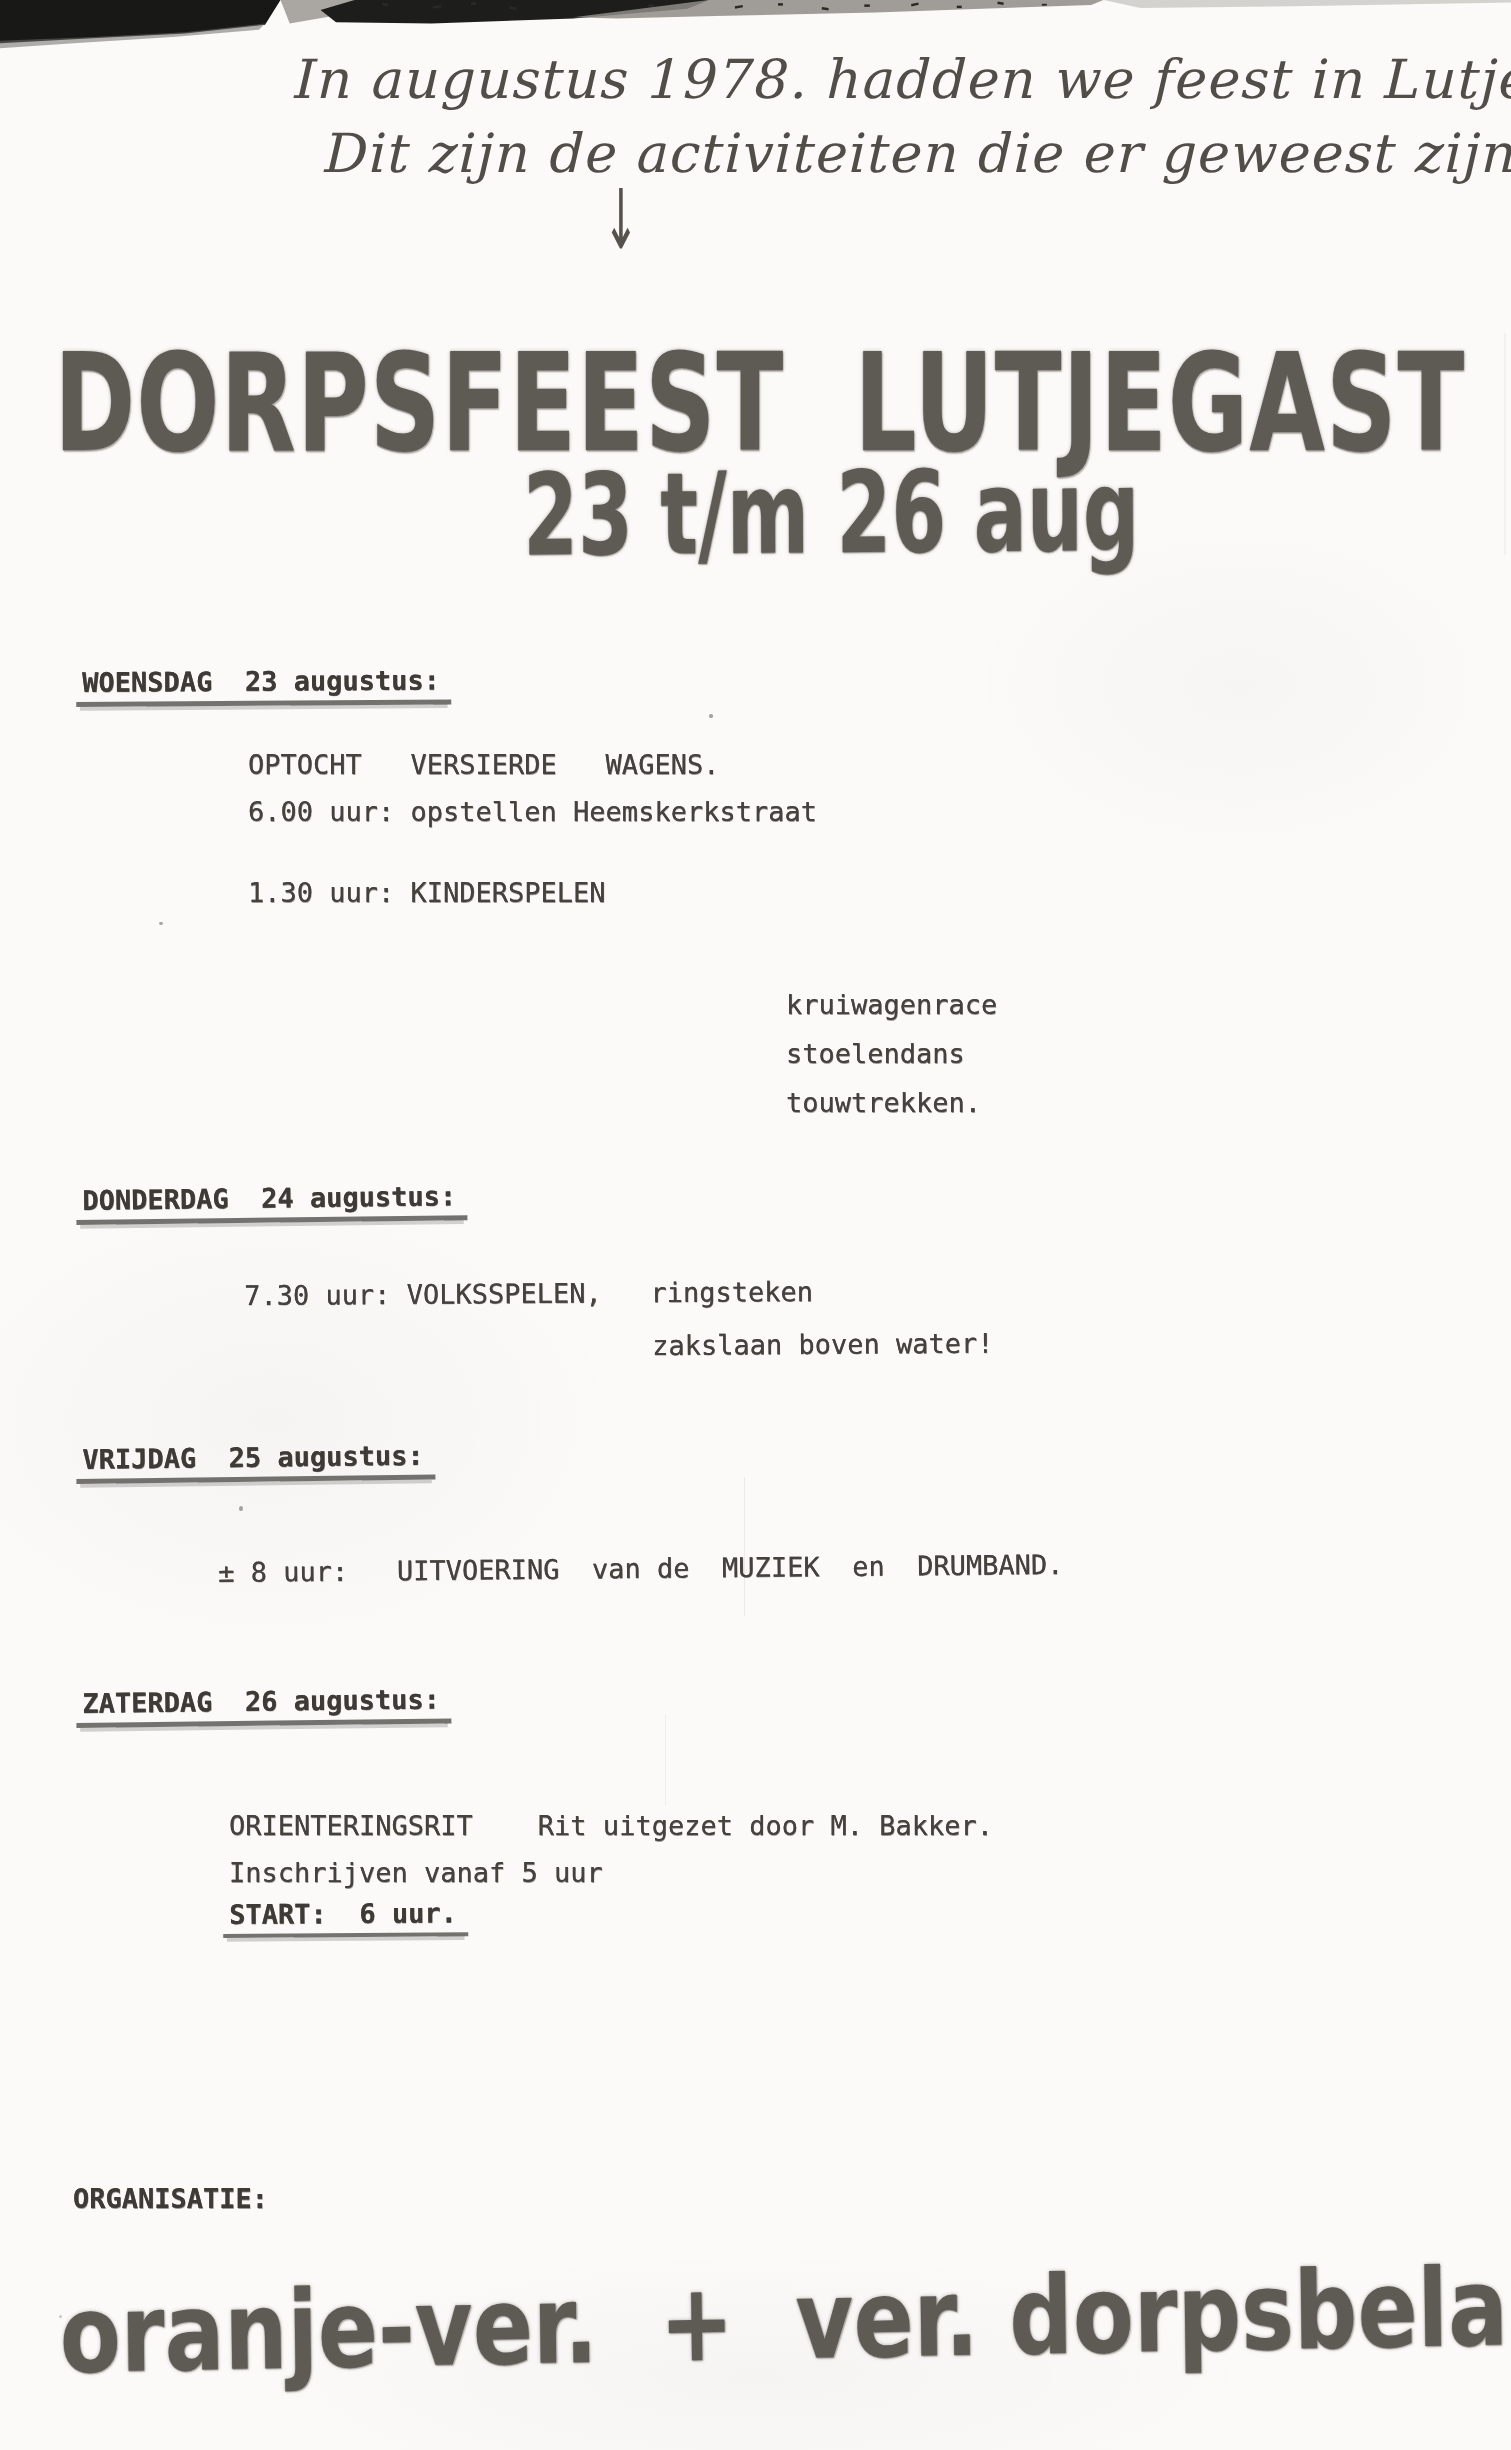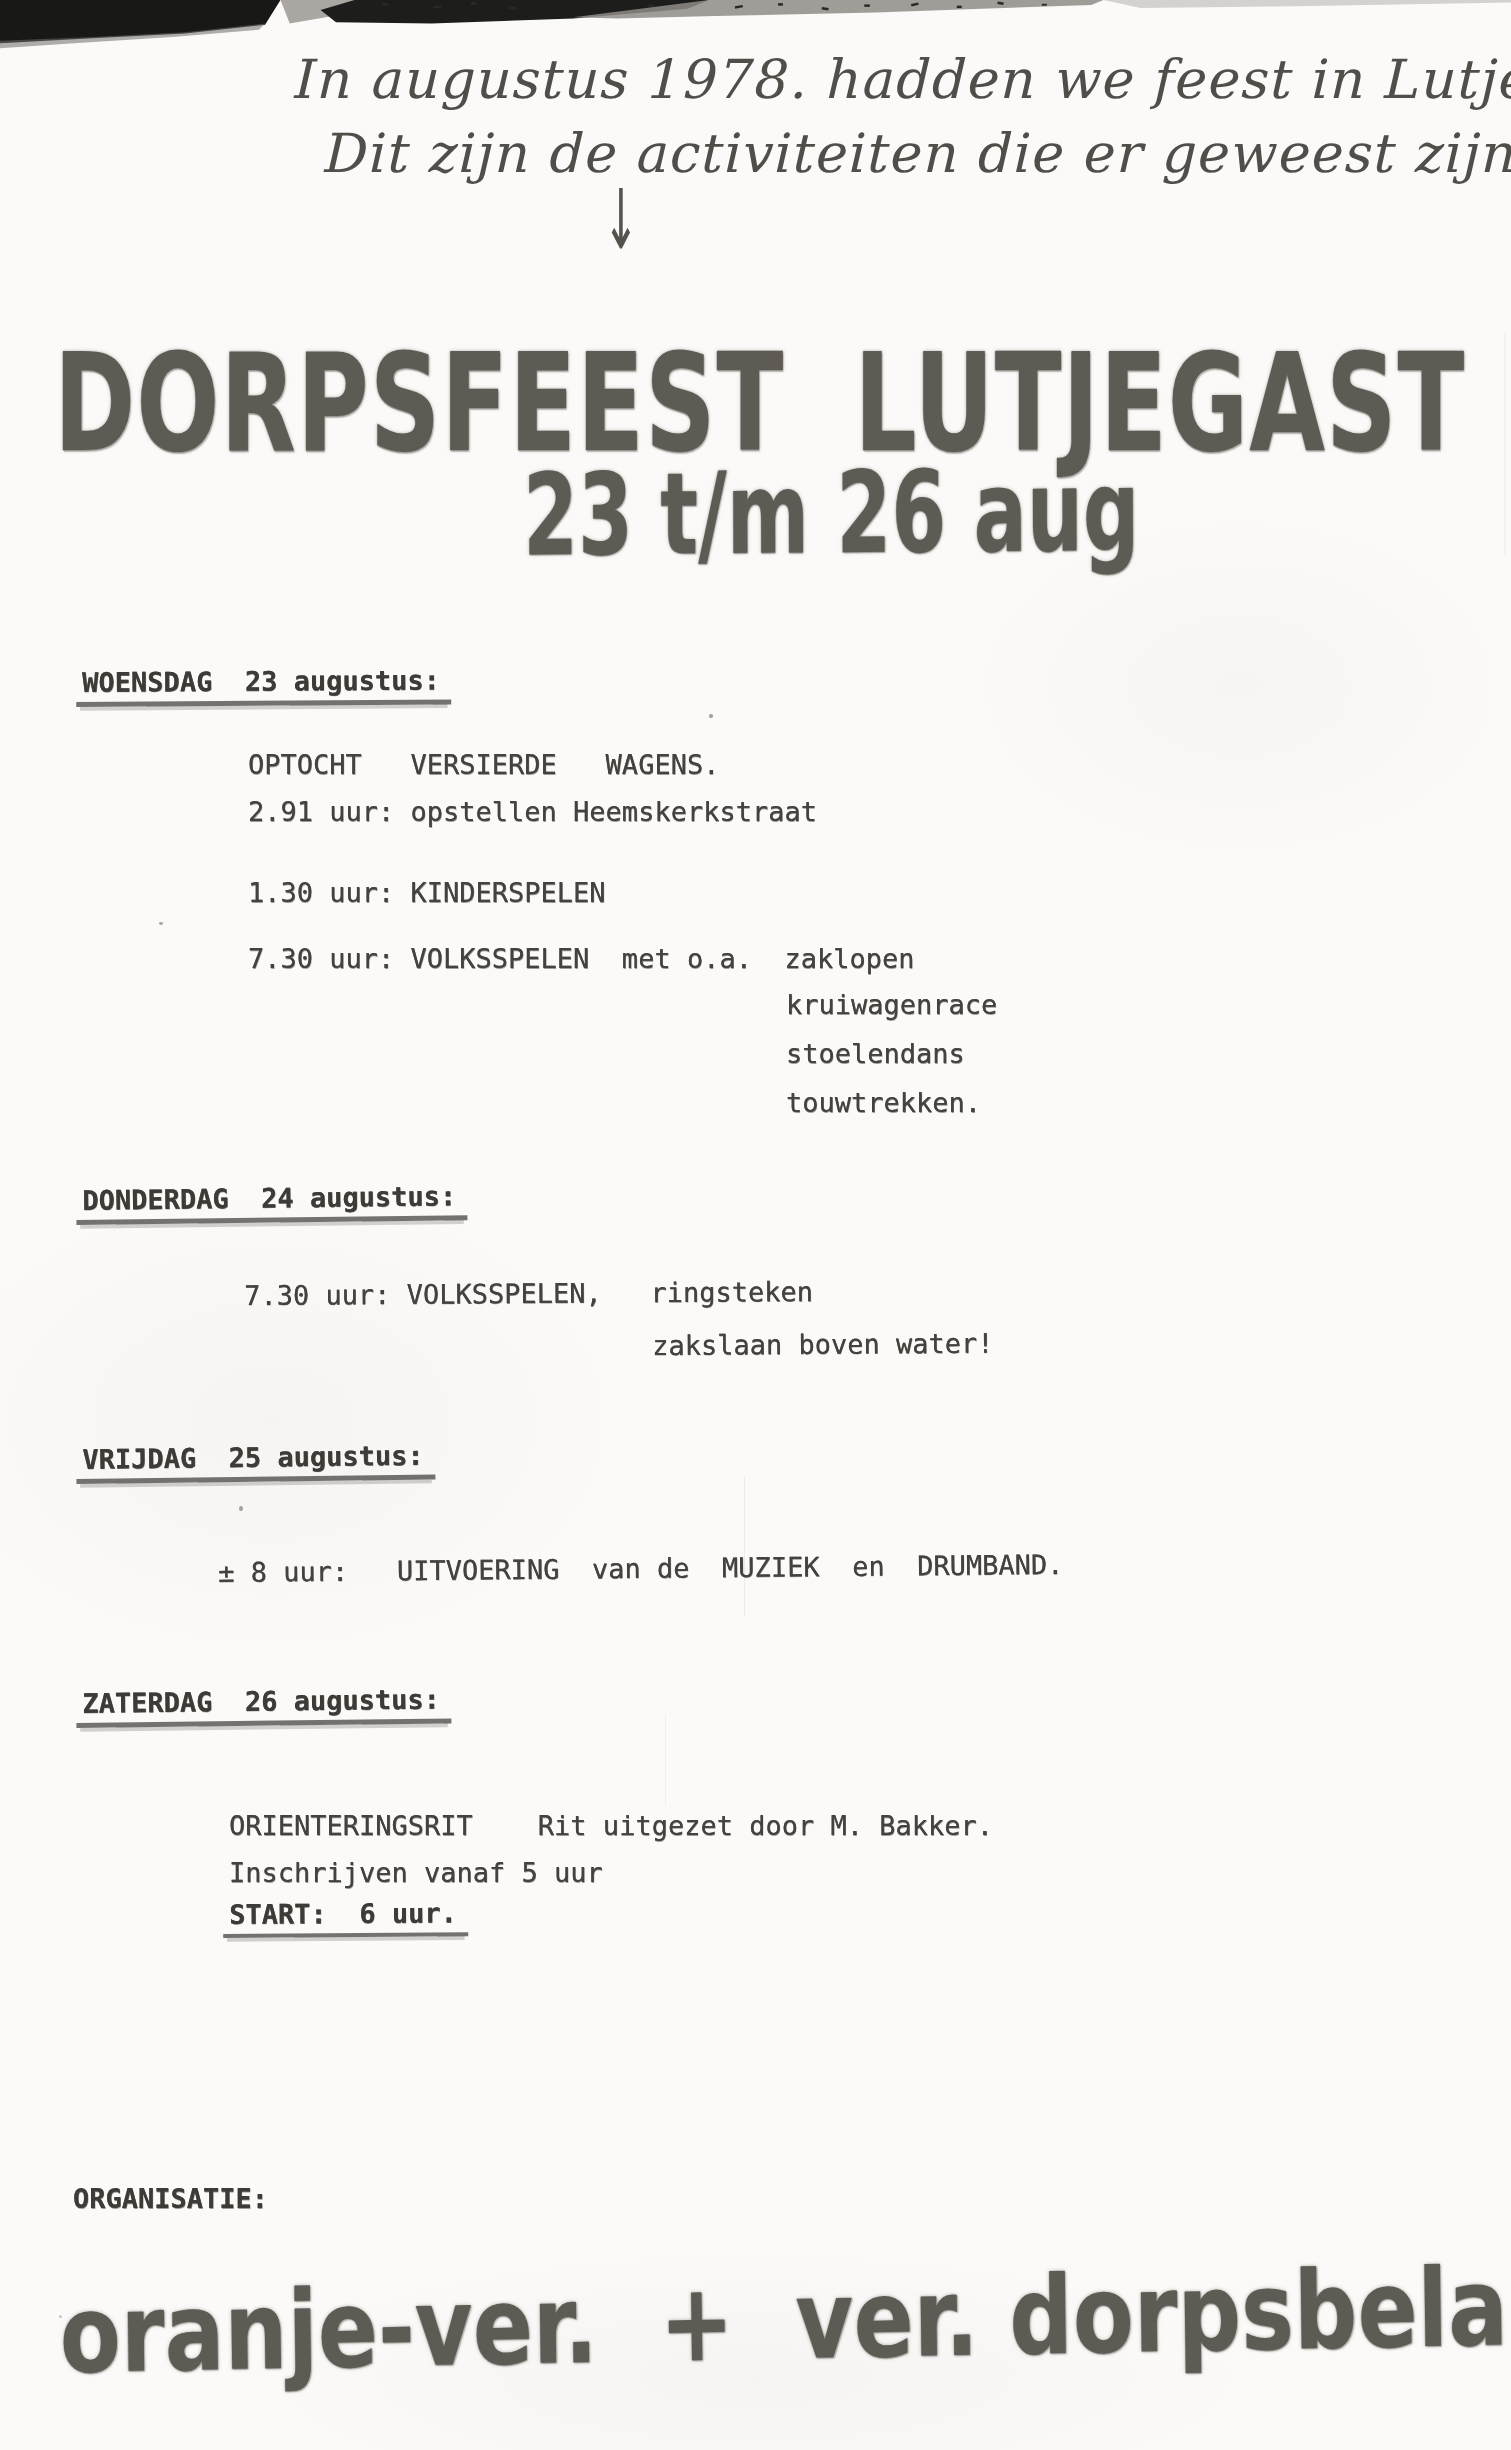--- a/index.html
+++ b/index.html
@@ -88,23 +88,22 @@
 
   <div class="hand" style="left:296px; top:48px;">In augustus 1978. hadden we feest in Lutjegast.</div>
   <div class="hand" style="left:326px; top:122px;">Dit zijn de activiteiten die er geweest zijn:</div>
   <div class="arrow" style="left:597px; top:178px;">↓</div>
 
   <div class="big title" style="left:54px; top:336px;">DORPSFEEST  LUTJEGAST</div>
   <div class="big dates" style="left:523px; top:459px;">23 t/m 26 aug</div>
 
   <div class="tw head r1" style="left:82px; top:669px;">WOENSDAG  23 augustus:</div>
   <div class="tw" style="left:248px; top:751px;text-align:center;">OPTOCHT   VERSIERDE   WAGENS.</div>
-  <div class="tw" style="left:248px; top:798px;">2.91 uur: opstellen Heemskerkstraat</div>
+  <div class="tw" style="left:248px; top:798px;">6.00 uur: opstellen Heemskerkstraat</div>
   <div class="tw" style="left:248px; top:879px;">1.30 uur: KINDERSPELEN</div>
-  <div class="tw" style="left:248px; top:945px;">7.30 uur: VOLKSSPELEN  met o.a.  zaklopen</div>
   <div class="tw" style="left:786px; top:991px;text-align:center;">kruiwagenrace</div>
   <div class="tw" style="left:786px; top:1040px;text-align:right;">stoelendans</div>
   <div class="tw" style="left:786px; top:1089px;">touwtrekken.</div>
 
   <div class="tw head r2" style="left:82px; top:1187px;">DONDERDAG  24 augustus:</div>
   <div class="tw r1" style="left:244px; top:1282px;">7.30 uur: VOLKSSPELEN,   ringsteken</div>
   <div class="tw r1" style="left:652px; top:1332px;">zakslaan boven water!</div>
 
   <div class="tw head r2" style="left:82px; top:1446px;">VRIJDAG  25 augustus:</div>
   <div class="tw r3" style="left:218px; top:1559px;">± 8 uur:   UITVOERING  van de  MUZIEK  en  DRUMBAND.</div>

